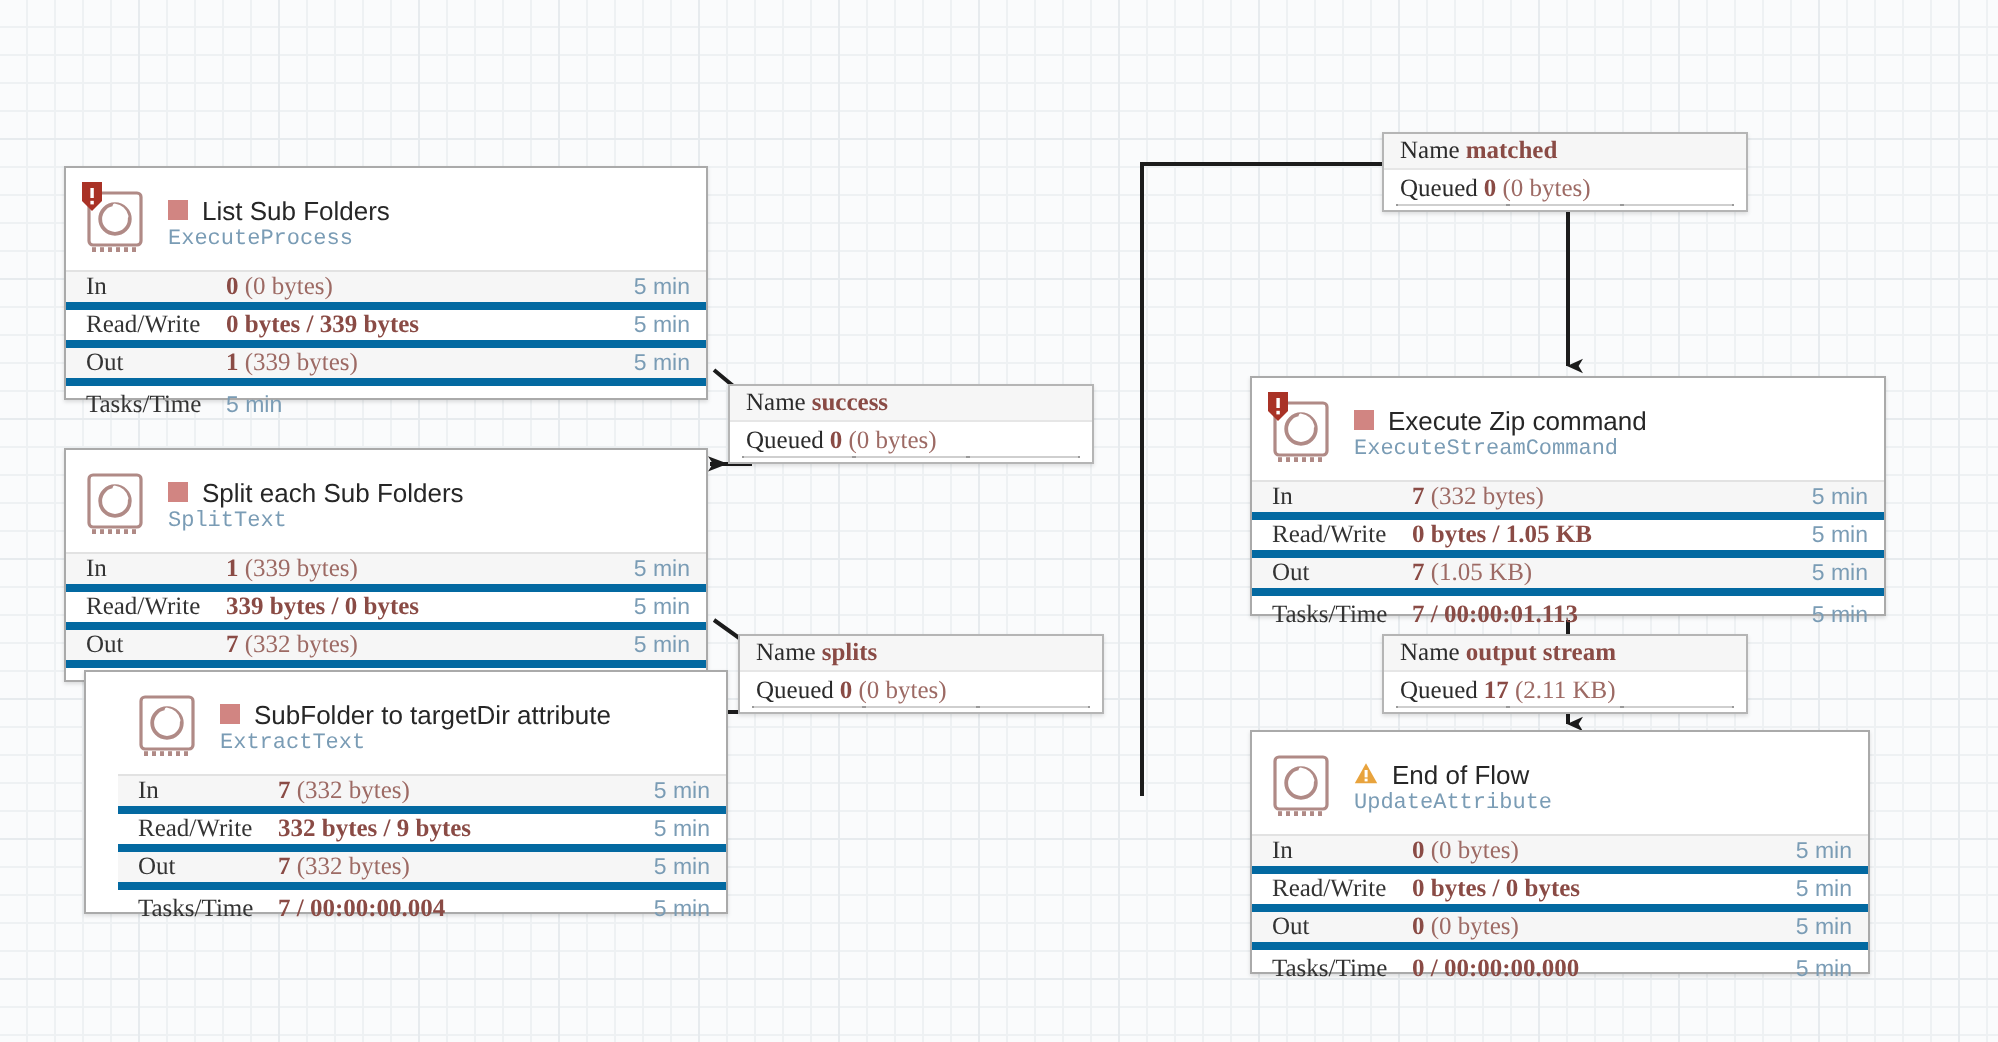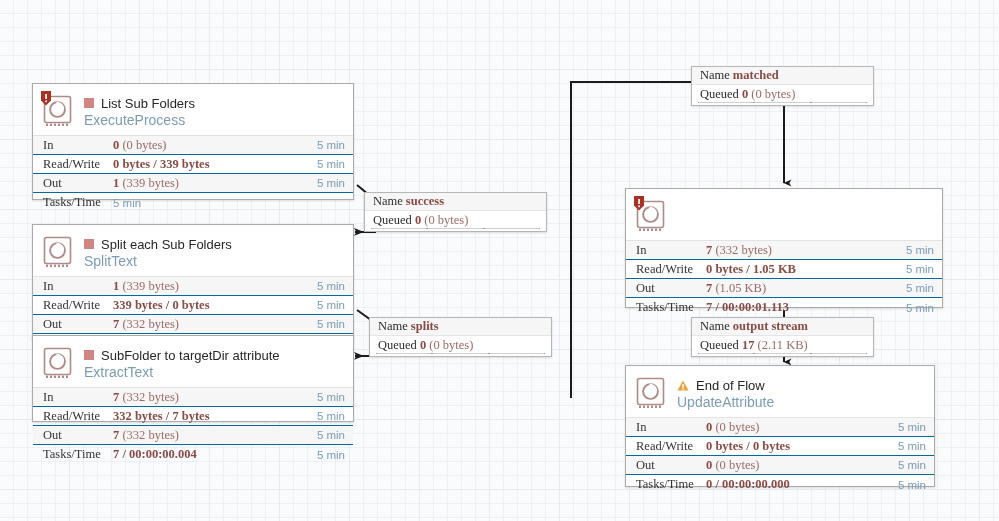--- a/index.html
+++ b/index.html
@@ -81,35 +81,36 @@
     height: 12px;
     position: relative;
     top: 0px;
   }
   .proc-name {
     font-size: 13px;
     color: #262626;
     white-space: nowrap;
   }
   .proc-type {
-    font-size: 14px;
+    font-size: 11px;
     color: #7a9cb5;
     margin-top: 1px;
     white-space: nowrap;
+    font-family: Liberation Mono, monospace;
   }
 
   .stats { border-top: 1px solid #e2e2e2; }
   .stat-row {
     display: flex;
     align-items: center;
     height: 19px;
     font-size: 11.5px;
     padding: 0 8px 0 10px;
     box-sizing: border-box;
-    border-bottom: 1px solid #0369a1;
+    border-bottom: 4px solid #0369a1;
   }
   .stat-row:last-child { border-bottom: none; }
   .stat-row.alt { background: #f6f6f6; }
   .stat-label {
     font-family: "Liberation Serif", serif;
     font-size: 12.5px;
     color: #333333;
     width: 70px;
     flex: 0 0 70px;
     white-space: nowrap;
@@ -295,21 +296,21 @@
         <span class="stat-time">5 min</span>
       </div>
       <div class="stat-row">
         <span class="stat-label">Tasks/Time</span>
         <span class="stat-value">1 / 00:00:00.001</span>
         <span class="stat-time">5 min</span>
       </div>
     </div>
   </div>
 
-  <div class="proc" style="left:32px; top:335px; width:322px; height:87px;">
+  <div class="proc" style="left:42px; top:335px; width:322px; height:122px;padding-left:16px;">
     <div class="proc-head">
       <div class="proc-icon">
         <svg width="33" height="33" viewBox="0 0 33 33">
           <rect x="2.5" y="2.5" width="26" height="26" rx="2" fill="#ffffff" stroke="#b08a86" stroke-width="1.6"></rect>
           <circle cx="15.5" cy="15.5" r="7.4" fill="none" stroke="#b08a86" stroke-width="1.9"></circle>
           <path d="M15.5,9 A6.8,6.8 0 0 1 21,14" fill="none" stroke="#ffffff" stroke-width="2.4" stroke-linecap="round"></path>
           <g fill="#b08a86">
             <rect x="4" y="29.6" width="2" height="2.4"></rect>
             <rect x="8" y="29.6" width="2" height="2.4"></rect>
             <rect x="12" y="29.6" width="2" height="2.4"></rect>
@@ -328,21 +329,21 @@
       </div>
     </div>
     <div class="stats">
       <div class="stat-row alt">
         <span class="stat-label">In</span>
         <span class="stat-value"><span>7</span> <span class="sub">(332 bytes)</span></span>
         <span class="stat-time">5 min</span>
       </div>
       <div class="stat-row">
         <span class="stat-label">Read/Write</span>
-        <span class="stat-value">332 bytes / 7 bytes</span>
+        <span class="stat-value">332 bytes / 9 bytes</span>
         <span class="stat-time">5 min</span>
       </div>
       <div class="stat-row alt">
         <span class="stat-label">Out</span>
         <span class="stat-value"><span>7</span> <span class="sub">(332 bytes)</span></span>
         <span class="stat-time">5 min</span>
       </div>
       <div class="stat-row">
         <span class="stat-label">Tasks/Time</span>
         <span class="stat-value">7 / 00:00:00.004</span>
@@ -366,20 +367,27 @@
             <rect x="20" y="29.6" width="2" height="2.4"></rect>
             <rect x="24" y="29.6" width="2" height="2.4"></rect>
           </g>
         </svg>
         <svg class="bulletin" width="12" height="15" viewBox="0 0 12 15">
           <path d="M1,0 H11 V9.5 L6,14.5 L1,9.5 Z" fill="#a93226"></path>
           <rect x="5.2" y="3" width="1.7" height="5" fill="#ffffff"></rect>
           <rect x="5.2" y="9.4" width="1.7" height="1.8" fill="#ffffff"></rect>
         </svg>
       </div>
+      <div class="proc-titles">
+        <div class="proc-title-row">
+          <span class="run-stopped"></span>
+          <span class="proc-name">Execute Zip command</span>
+        </div>
+        <div class="proc-type">ExecuteStreamCommand</div>
+      </div>
     </div>
     <div class="stats">
       <div class="stat-row alt">
         <span class="stat-label">In</span>
         <span class="stat-value"><span>7</span> <span class="sub">(332 bytes)</span></span>
         <span class="stat-time">5 min</span>
       </div>
       <div class="stat-row">
         <span class="stat-label">Read/Write</span>
         <span class="stat-value">0 bytes / 1.05 KB</span>

